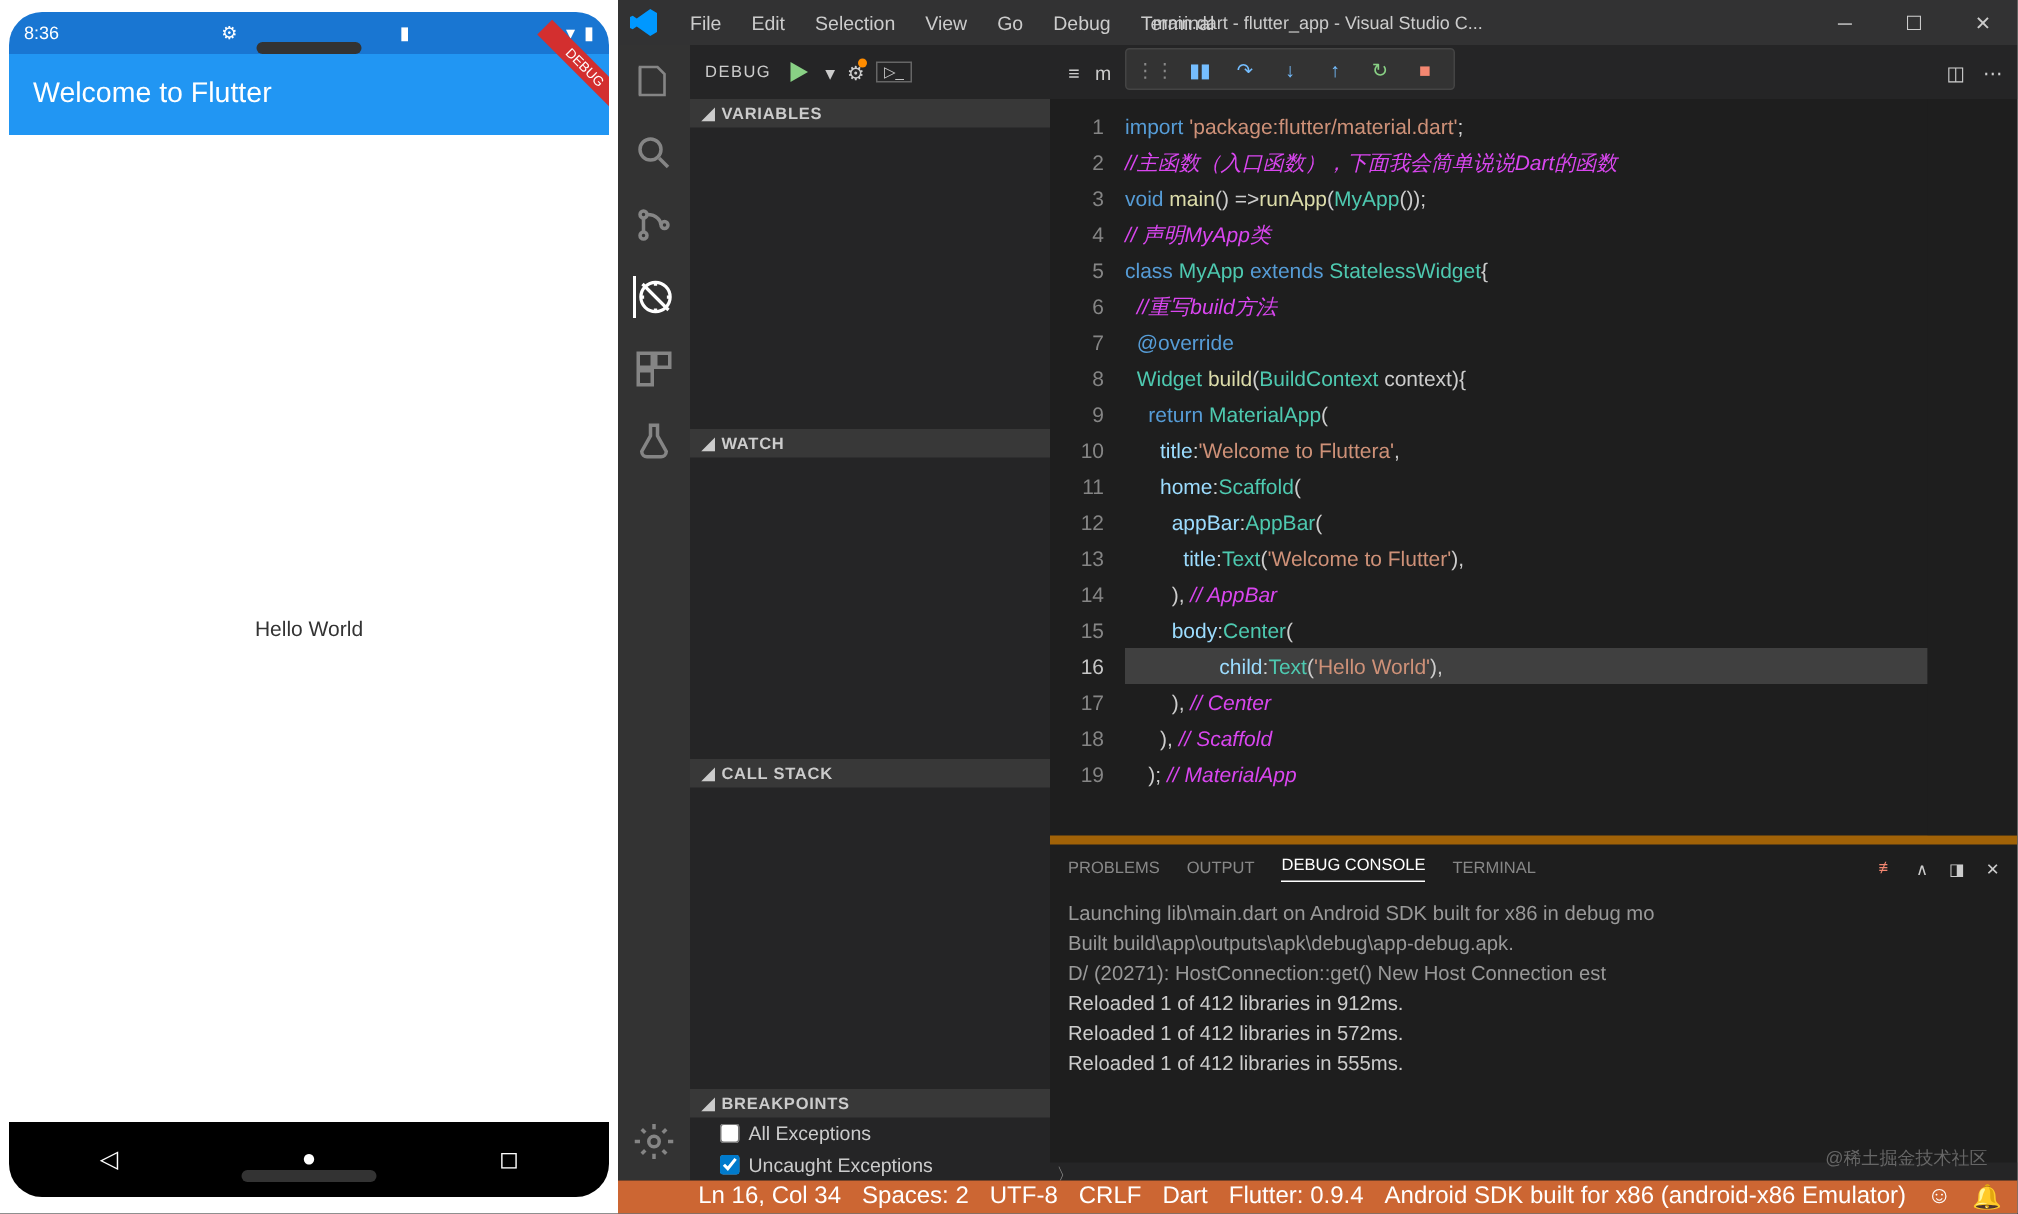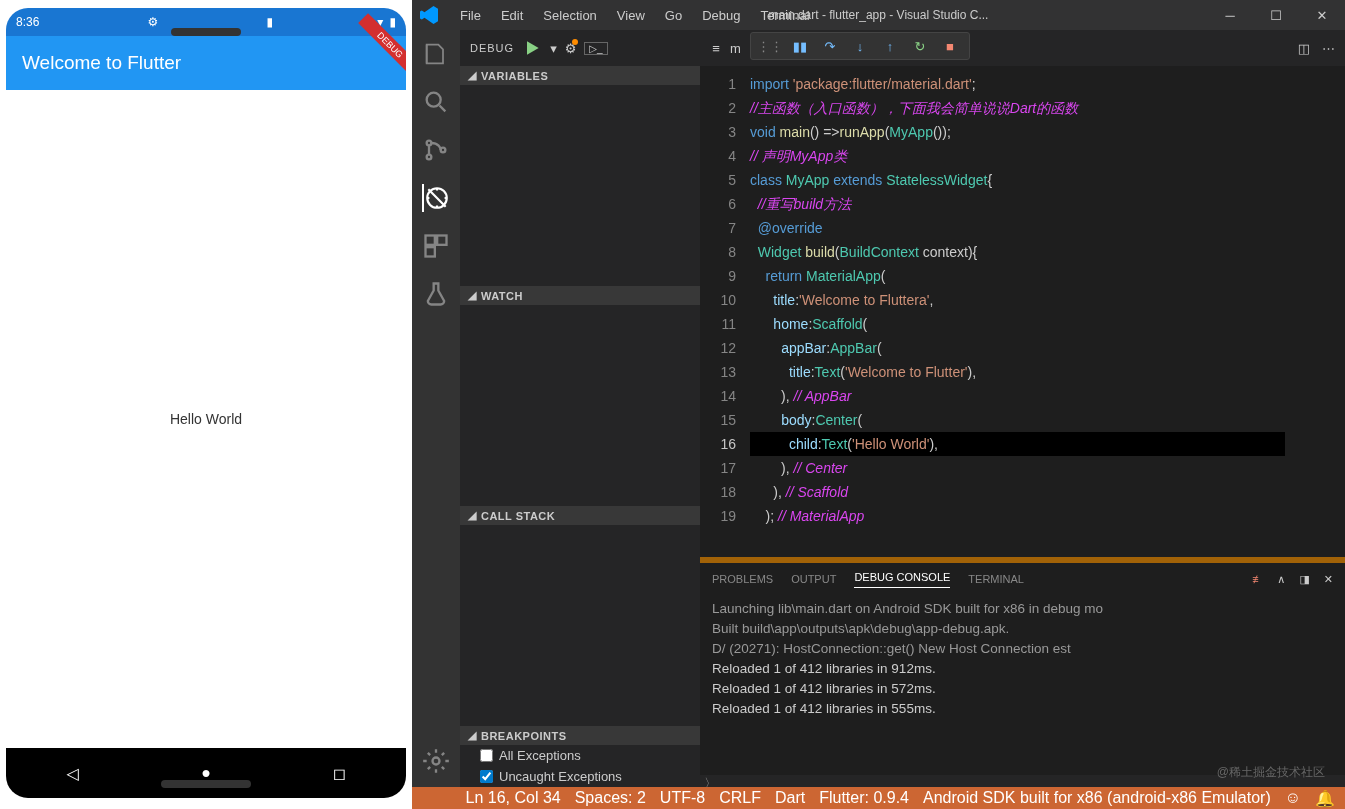--- a/index.html
+++ b/index.html
@@ -52,21 +52,21 @@
 .fold-icon { width:16px; text-align:center; }
 .tab-label { margin-left:6px; color:#ccc; font-size:13px; }
 .debug-toolbar { position:absolute; left:50px; top:2px; background:#333; border:1px solid #444; display:flex; align-items:center; gap:12px; padding:4px 10px; border-radius:3px; }
 .dbg-btn { width:18px; height:18px; display:flex; align-items:center; justify-content:center; cursor:pointer; }
 .layout-icons { position:absolute; right:10px; display:flex; gap:12px; }
 
 .code-area { flex:1; display:flex; font-family:Consolas,monospace; font-size:14px; overflow:hidden; }
 .gutter { width:50px; text-align:right; padding-right:14px; color:#858585; line-height:24px; padding-top:6px;}
 .gutter div.active { color:#c6c6c6; }
 .code-lines { flex:1; line-height:24px; padding-top:6px; white-space:pre; }
-.code-lines .hl { background:#000000; display:block; }
+.code-lines .hl { background:#404040; display:block;padding-left:24px; }
 .tk-kw { color:#569cd6; }
 .tk-cls { color:#4ec9b0; }
 .tk-fn { color:#dcdcaa; }
 .tk-str { color:#ce9178; }
 .tk-cmt { color:#d946ef; font-style:italic; }
 .tk-prop { color:#9cdcfe; }
 .tk-punc { color:#d4d4d4; }
 .tk-at { color:#569cd6; }
 
 .minimap { width:60px; background:#1e1e1e; opacity:.5; }

